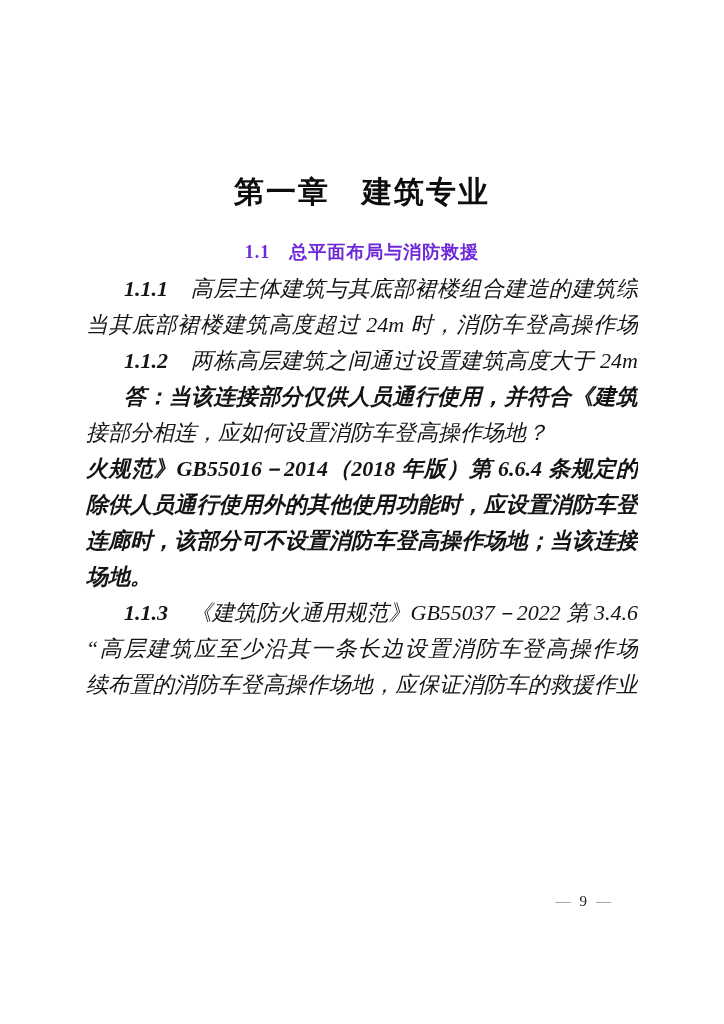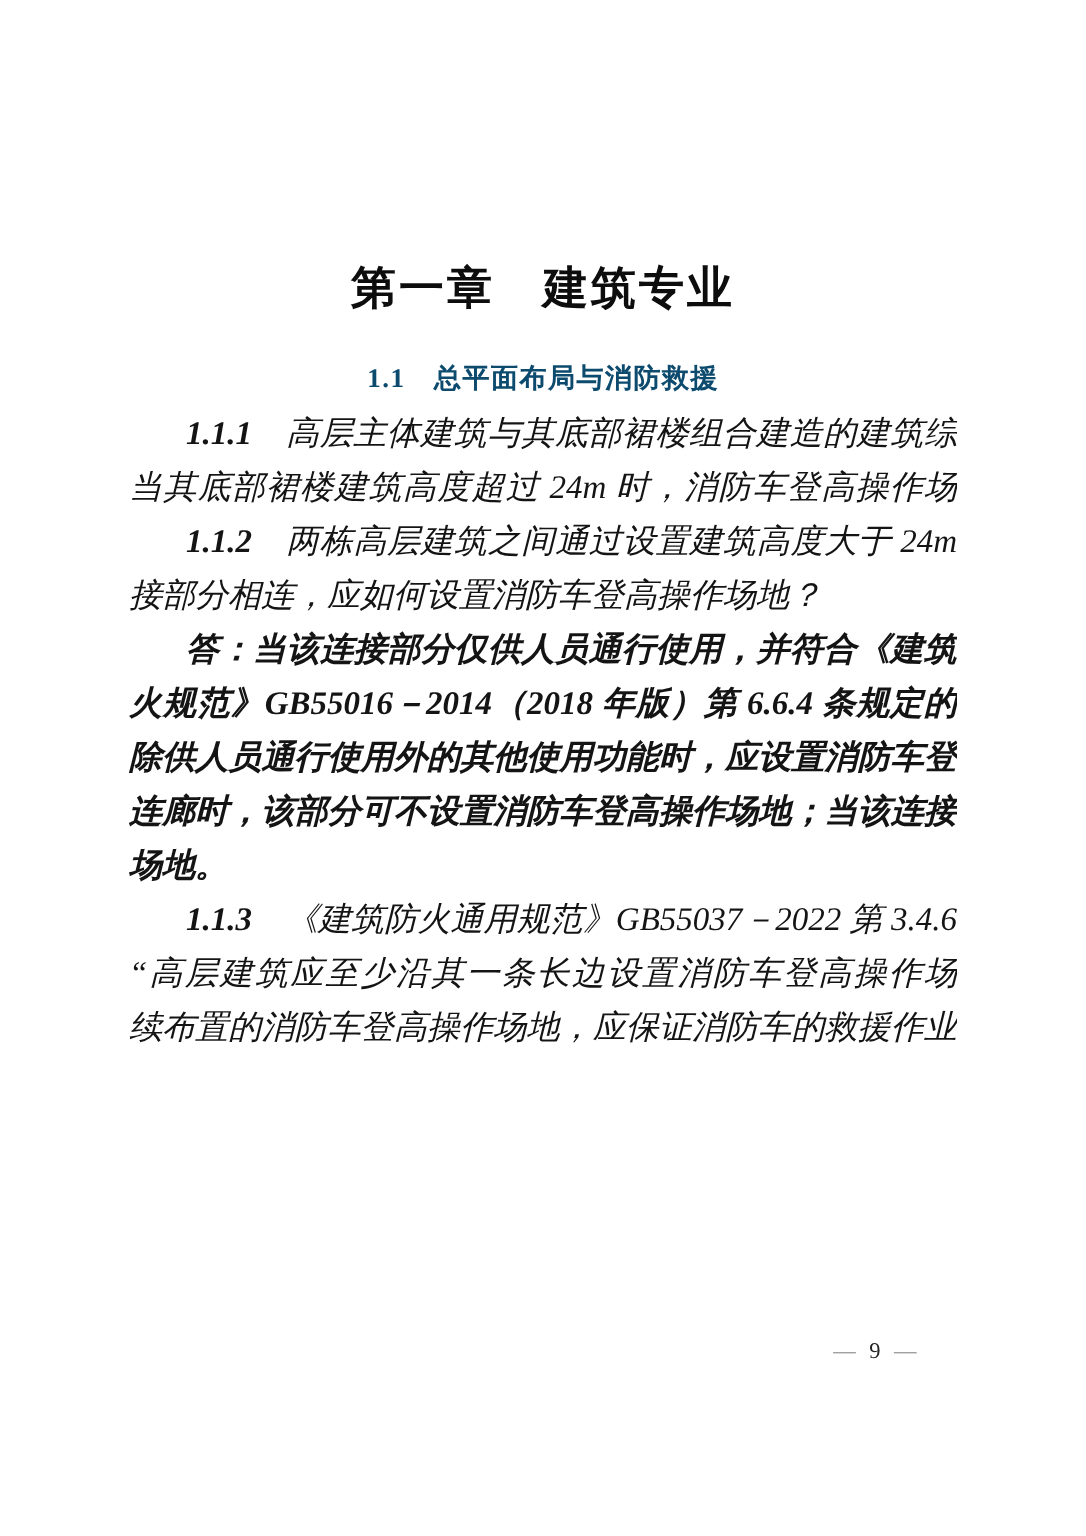--- a/index.html
+++ b/index.html
@@ -30,21 +30,21 @@
   }
   .section-heading {
     position: absolute;
     top: 240px;
     left: 86px;
     width: 552px;
     text-align: center;
     font-size: 18px;
     font-weight: 700;
     letter-spacing: 1px;
-    color: #0c4a6e;
+    color: #6d28d9;
   }
   .body-text {
     position: absolute;
     top: 271px;
     left: 86px;
     width: 552px;
     font-size: 22px;
     font-style: italic;
   }
   .line {
@@ -81,22 +81,22 @@
 <div class="page">
 
   <div class="chapter-title">第一章　建筑专业</div>
 
   <div class="section-heading">1.1　总平面布局与消防救援</div>
 
   <div class="body-text">
       <div class="line indent fill"><span class="bold">1.1.1</span><span>　高层主体建筑与其底部裙楼组合建造的建筑综合体，</span></div>
       <div class="line fill"><span>当其底部裙楼建筑高度超过 24m 时，消防车登高操作场地如何</span></div>
       <div class="line indent fill"><span class="bold">1.1.2</span><span>　两栋高层建筑之间通过设置建筑高度大于 24m 的连</span></div>
+      <div class="line indent fill"><span class="bold">答：当该连接部分仅供人员通行使用，并符合《建筑设计防</span></div>
       <div class="line"><span>接部分相连，应如何设置消防车登高操作场地？</span></div>
-      <div class="line indent fill"><span class="bold">答：当该连接部分仅供人员通行使用，并符合《建筑设计防</span></div>
       <div class="line fill"><span class="bold">火规范》GB55016－2014（2018 年版）第 6.6.4 条规定的天桥、</span></div>
       <div class="line fill"><span class="bold">除供人员通行使用外的其他使用功能时，应设置消防车登高操作</span></div>
       <div class="line fill"><span class="bold">连廊时，该部分可不设置消防车登高操作场地；当该连接部分为</span></div>
       <div class="line"><span class="bold">场地。</span></div>
       <div class="line indent fill"><span class="bold">1.1.3</span><span>　《建筑防火通用规范》GB55037－2022 第 3.4.6 条</span></div>
       <div class="line fill"><span>“高层建筑应至少沿其一条长边设置消防车登高操作场地。未连</span></div>
       <div class="line fill"><span>续布置的消防车登高操作场地，应保证消防车的救援作业范围能</span></div>
     </div>
 
   <div class="page-footer">

